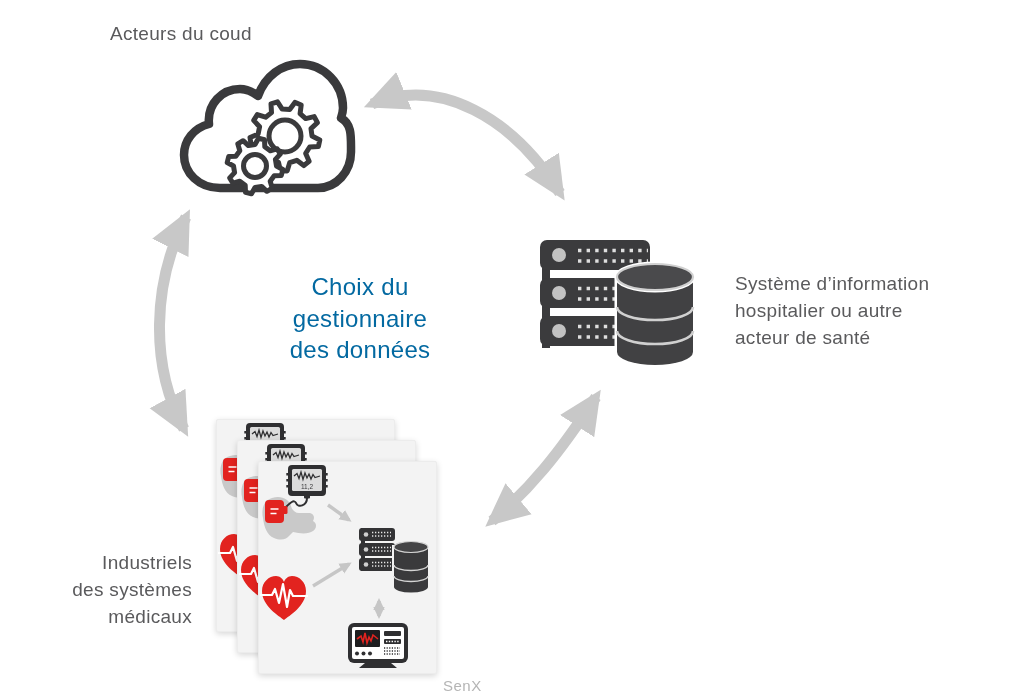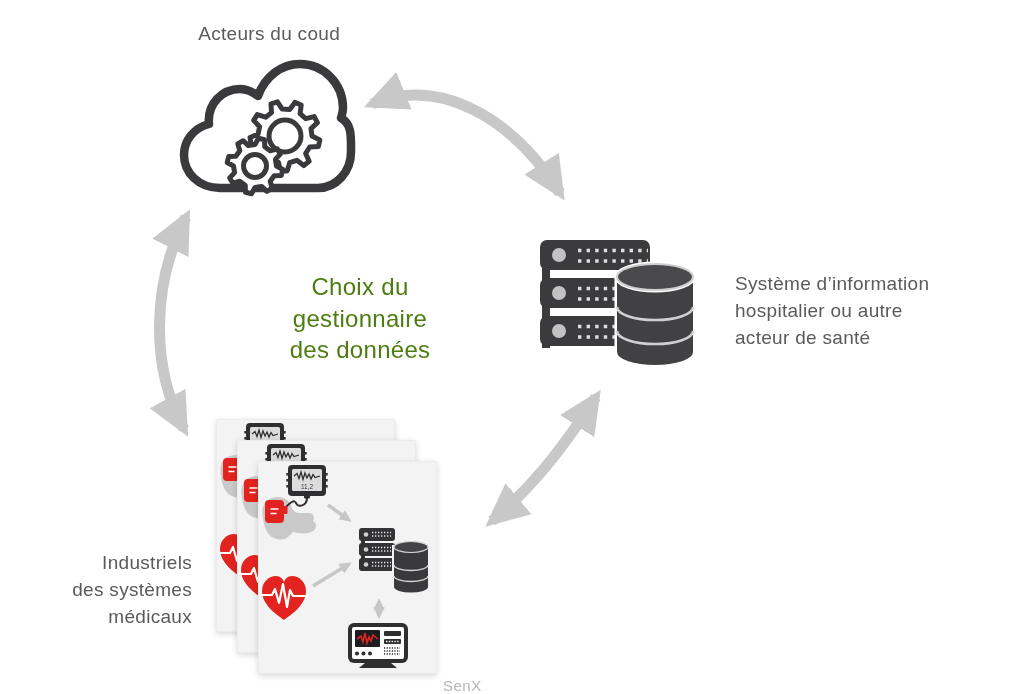--- a/index.html
+++ b/index.html
@@ -5,21 +5,21 @@
   html,body{margin:0;padding:0;background:#fff;}
   .canvas{
     position:relative;width:1024px;height:694px;background:#ffffff;overflow:hidden;
     font-family:"Liberation Sans",sans-serif;
   }
   .label{
     position:absolute;color:#5a5a5c;font-size:19px;line-height:1.42;
     white-space:pre-line;letter-spacing:.3px;
   }
   .title{
-    position:absolute;color:#4d7c0f;font-size:24px;line-height:1.32;
+    position:absolute;color:#0369a1;font-size:24px;line-height:1.32;
     white-space:pre-line;text-align:center;letter-spacing:.3px;font-weight:500;
   }
   .brand{
     position:absolute;color:#b5b5b5;font-size:15px;letter-spacing:.5px;
   }
   .abs{position:absolute;}
   .doc-card{
     position:absolute;width:177px;height:211px;background:#f3f3f3;
     border:1px solid #ececec;border-radius:2px;overflow:hidden;
     box-shadow:0 2px 6px rgba(0,0,0,.16);
@@ -43,21 +43,21 @@
       </marker>
       <marker id="ah-sm" viewBox="0 0 10 10" refX="7" refY="5" markerWidth="3.8" markerHeight="3.8" orient="auto-start-reverse">
         <path d="M0,0.6 L9.4,5 L0,9.4 Z" fill="#c6c6c6"></path>
       </marker>
     </defs>
     <path d="M 372,104 C 440,76 513,118 560,193" fill="none" stroke="#c8c8c8" stroke-width="11" marker-start="url(#ah-big)" marker-end="url(#ah-big)"></path>
     <path d="M 186,217 C 152,284 150,366 184,429" fill="none" stroke="#c8c8c8" stroke-width="11" marker-start="url(#ah-big)" marker-end="url(#ah-big)"></path>
     <path d="M 596,397 C 559,454 529,490 492,521" fill="none" stroke="#c8c8c8" stroke-width="11" marker-start="url(#ah-big)" marker-end="url(#ah-big)"></path>
   </svg>
 
-  <div class="label" style="left:110px;top:21px;width:230px;text-align:right;">Acteurs du coud</div>
+  <div class="label" style="left:110px;top:21px;width:230px;text-align:left;">Acteurs du coud</div>
 
   <svg class="abs" style="left:170px;top:56px;z-index:1;" width="190" height="142" viewBox="0 0 190 142">
     <path d="M 148,132 L 50,132 C 29,132 14,117 14,99 C 14,84 24,72 39,68 C 37,48 52,33 70,33 C 77,33 83,36 88,40 C 95,20 112,8 130,8 C 154,8 173,28 173,52 C 173,56 172,59 171,62 C 182,68 181,80 181,96 C 181,116 166,132 148,132 Z" fill="#ffffff" stroke="#3a3a3c" stroke-width="8.5" stroke-linejoin="round" stroke-linecap="round"></path>
     <path fill="#ffffff" stroke="#3a3a3c" stroke-width="5" stroke-linejoin="round" d="M142.0,80.0L149.8,83.9L148.4,90.6L139.7,91.0L135.7,97.4L139.1,105.3L133.8,109.6L126.8,104.3L119.7,106.6L117.2,114.9L110.4,114.7L108.5,106.2L101.5,103.4L94.2,108.2L89.2,103.6L93.2,95.9L89.6,89.2L81.0,88.2L80.0,81.5L88.1,78.1L89.6,70.8L83.7,64.4L87.3,58.6L95.6,61.2L101.5,56.6L101.0,47.9L107.5,45.8L112.2,53.1L119.7,53.4L124.9,46.4L131.2,49.0L130.1,57.6L135.7,62.6L144.2,60.6L147.4,66.7L141.0,72.6Z"></path>
     <circle cx="115" cy="80" r="16" fill="#ffffff" stroke="#3a3a3c" stroke-width="5"></circle>
     <path fill="#ffffff" stroke="#3a3a3c" stroke-width="5" stroke-linejoin="round" d="M106.5,110.0L112.8,113.5L111.3,119.5L104.2,119.8L100.2,125.2L102.2,132.1L96.9,135.3L91.6,130.4L85.0,131.5L81.5,137.8L75.5,136.3L75.2,129.2L69.8,125.2L62.9,127.2L59.7,121.9L64.6,116.6L63.5,110.0L57.2,106.5L58.7,100.5L65.8,100.2L69.8,94.8L67.8,87.9L73.1,84.7L78.4,89.6L85.0,88.5L88.5,82.2L94.5,83.7L94.8,90.8L100.2,94.8L107.1,92.8L110.3,98.1L105.4,103.4Z"></path>
     <circle cx="85" cy="110" r="11.5" fill="#ffffff" stroke="#3a3a3c" stroke-width="5"></circle>
   </svg>
 
   <div class="title" style="left:262px;top:271px;width:196px;">Choix du

